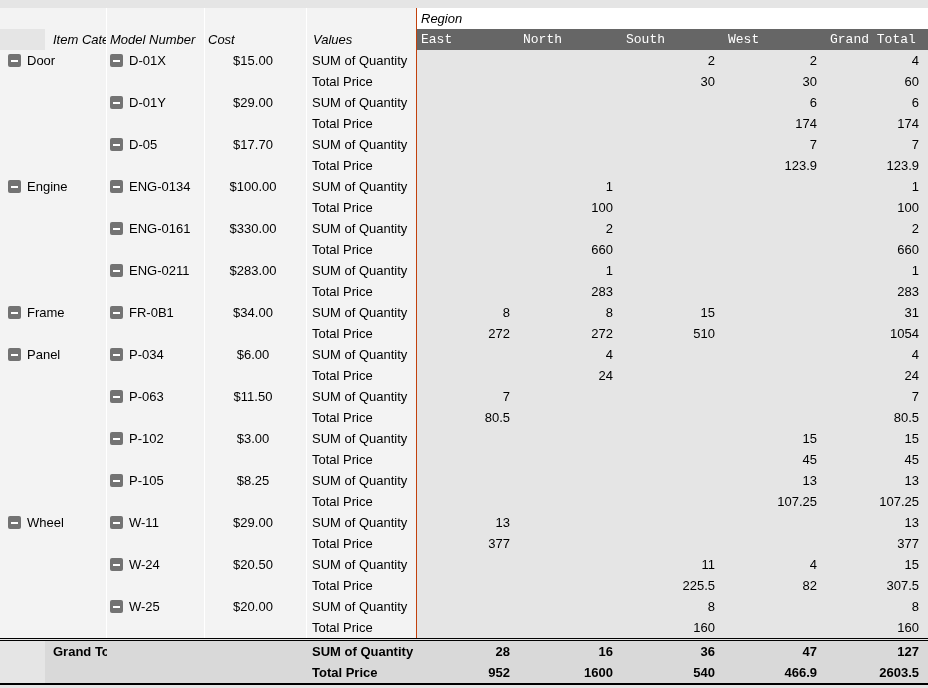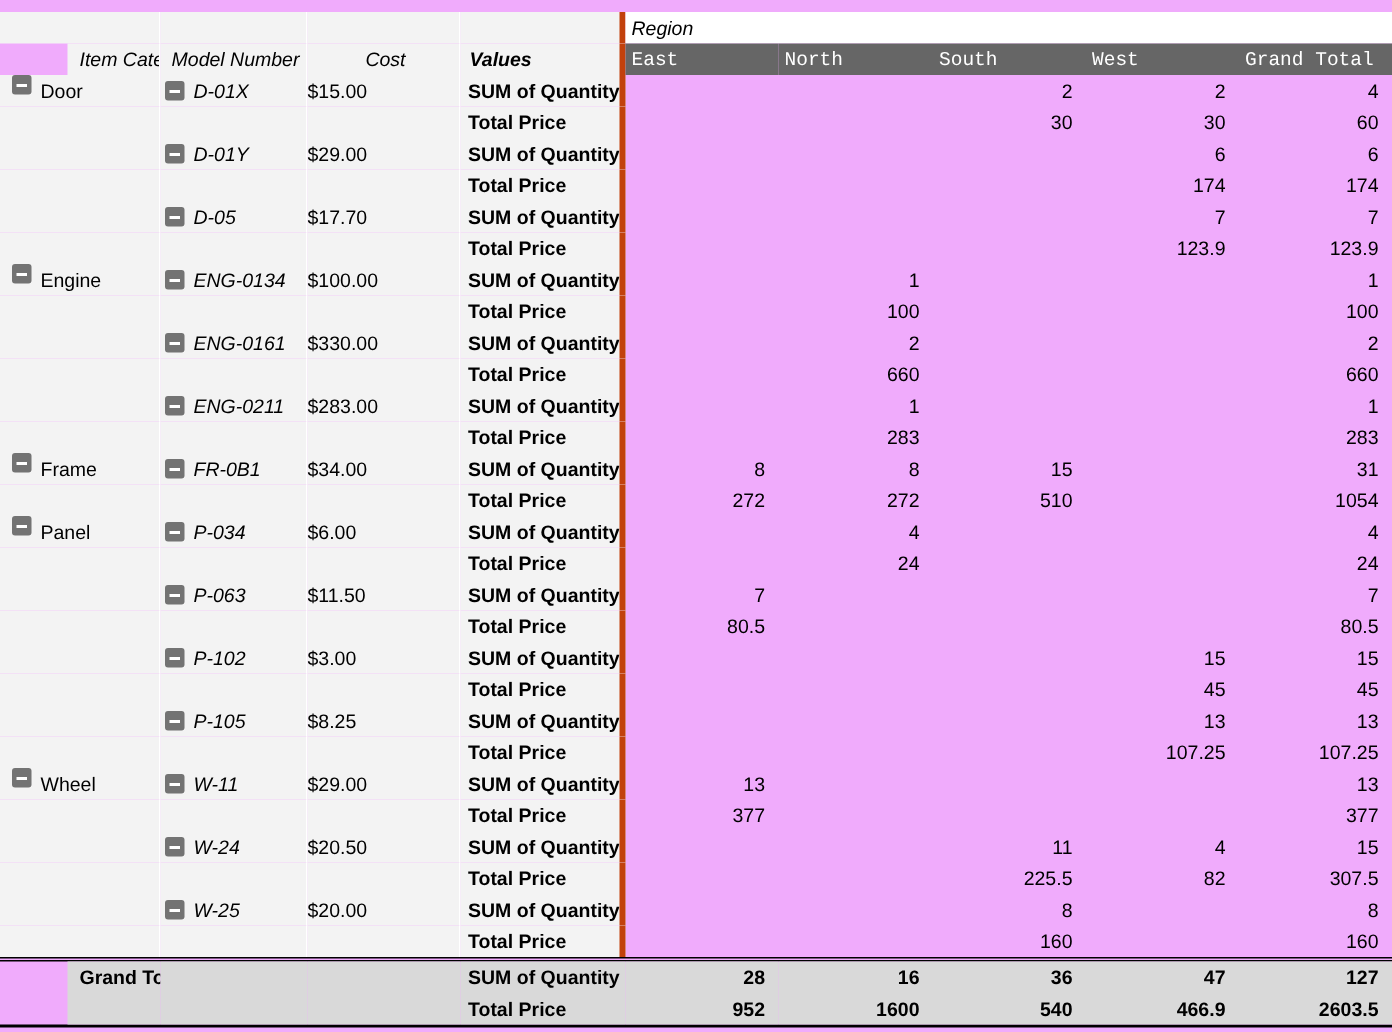--- a/index.html
+++ b/index.html
@@ -1,39 +1,39 @@
 <!DOCTYPE html>
 <html><head>
 <meta charset="utf-8">
 <style>
   html, body { margin: 0; padding: 0; background: #ffffff; }
   body { font-family: "Liberation Sans", sans-serif; font-size: 13px; color: #000; }
   .table {
     width: 928px; height: 688px; box-sizing: border-box;
-    padding-top: 8px; overflow: hidden; background: #f0abfc;
+    padding-top: 8px; overflow: hidden; background: #e5e5e5;
   }
   .trow {
     display: grid;
     grid-template-columns: 107px 98px 102px 110px 102px 103px 102px 102px 102px;
     height: 21px; line-height: 21px;
   }
   .cell { box-sizing: border-box; overflow: hidden; white-space: nowrap; }
   .lcell { background: #f3f3f3; border-right: 1px solid #ffffff; }
-  .lcell.values { border-right: 4px solid #c2410c; font-weight: bold; }
+  .lcell.values { border-right: 1px solid #c2410c; }
   .hdr { font-style: italic; }
   .pl8 { padding-left: 8px; margin-left: 45px; }
-  .pl3 { padding-left: 3px; text-align: center; }
+  .pl3 { padding-left: 3px; }
   .pl6 { padding-left: 6px; }
   .dark { background: #666666; color: #ffffff; padding-left: 4px; font-family: Liberation Mono, monospace; }
   .region-cell { grid-column: 5 / 10; background: #ffffff; padding-left: 4px; font-style: italic; }
   .num { text-align: right; padding-right: 9px; }
-  .cost { text-align: left; padding-right: 5px; }
+  .cost { text-align: center; padding-right: 5px; }
   .vlabel { padding-left: 5px; }
-  .cat-cell { padding-left: 8px; display: flex; align-items: flex-start; }
-  .model-cell { padding-left: 3px; display: flex; align-items: center; font-style: italic; }
+  .cat-cell { padding-left: 8px; display: flex; align-items: center; }
+  .model-cell { padding-left: 3px; display: flex; align-items: center; }
   .minus-btn {
     width: 13px; height: 13px; background: #737373; border-radius: 2px;
     display: inline-flex; align-items: center; justify-content: center;
     flex: 0 0 auto; margin-right: 6px; cursor: pointer;
   }
   .minus-bar { width: 7px; height: 2px; background: #ffffff; }
   .gt-section { border-top: 3px double #000; border-bottom: 2px solid #000; }
   .gt-row .cell { background: #d9d9d9; font-weight: bold; border-right: none; }
 </style>
 </head>

